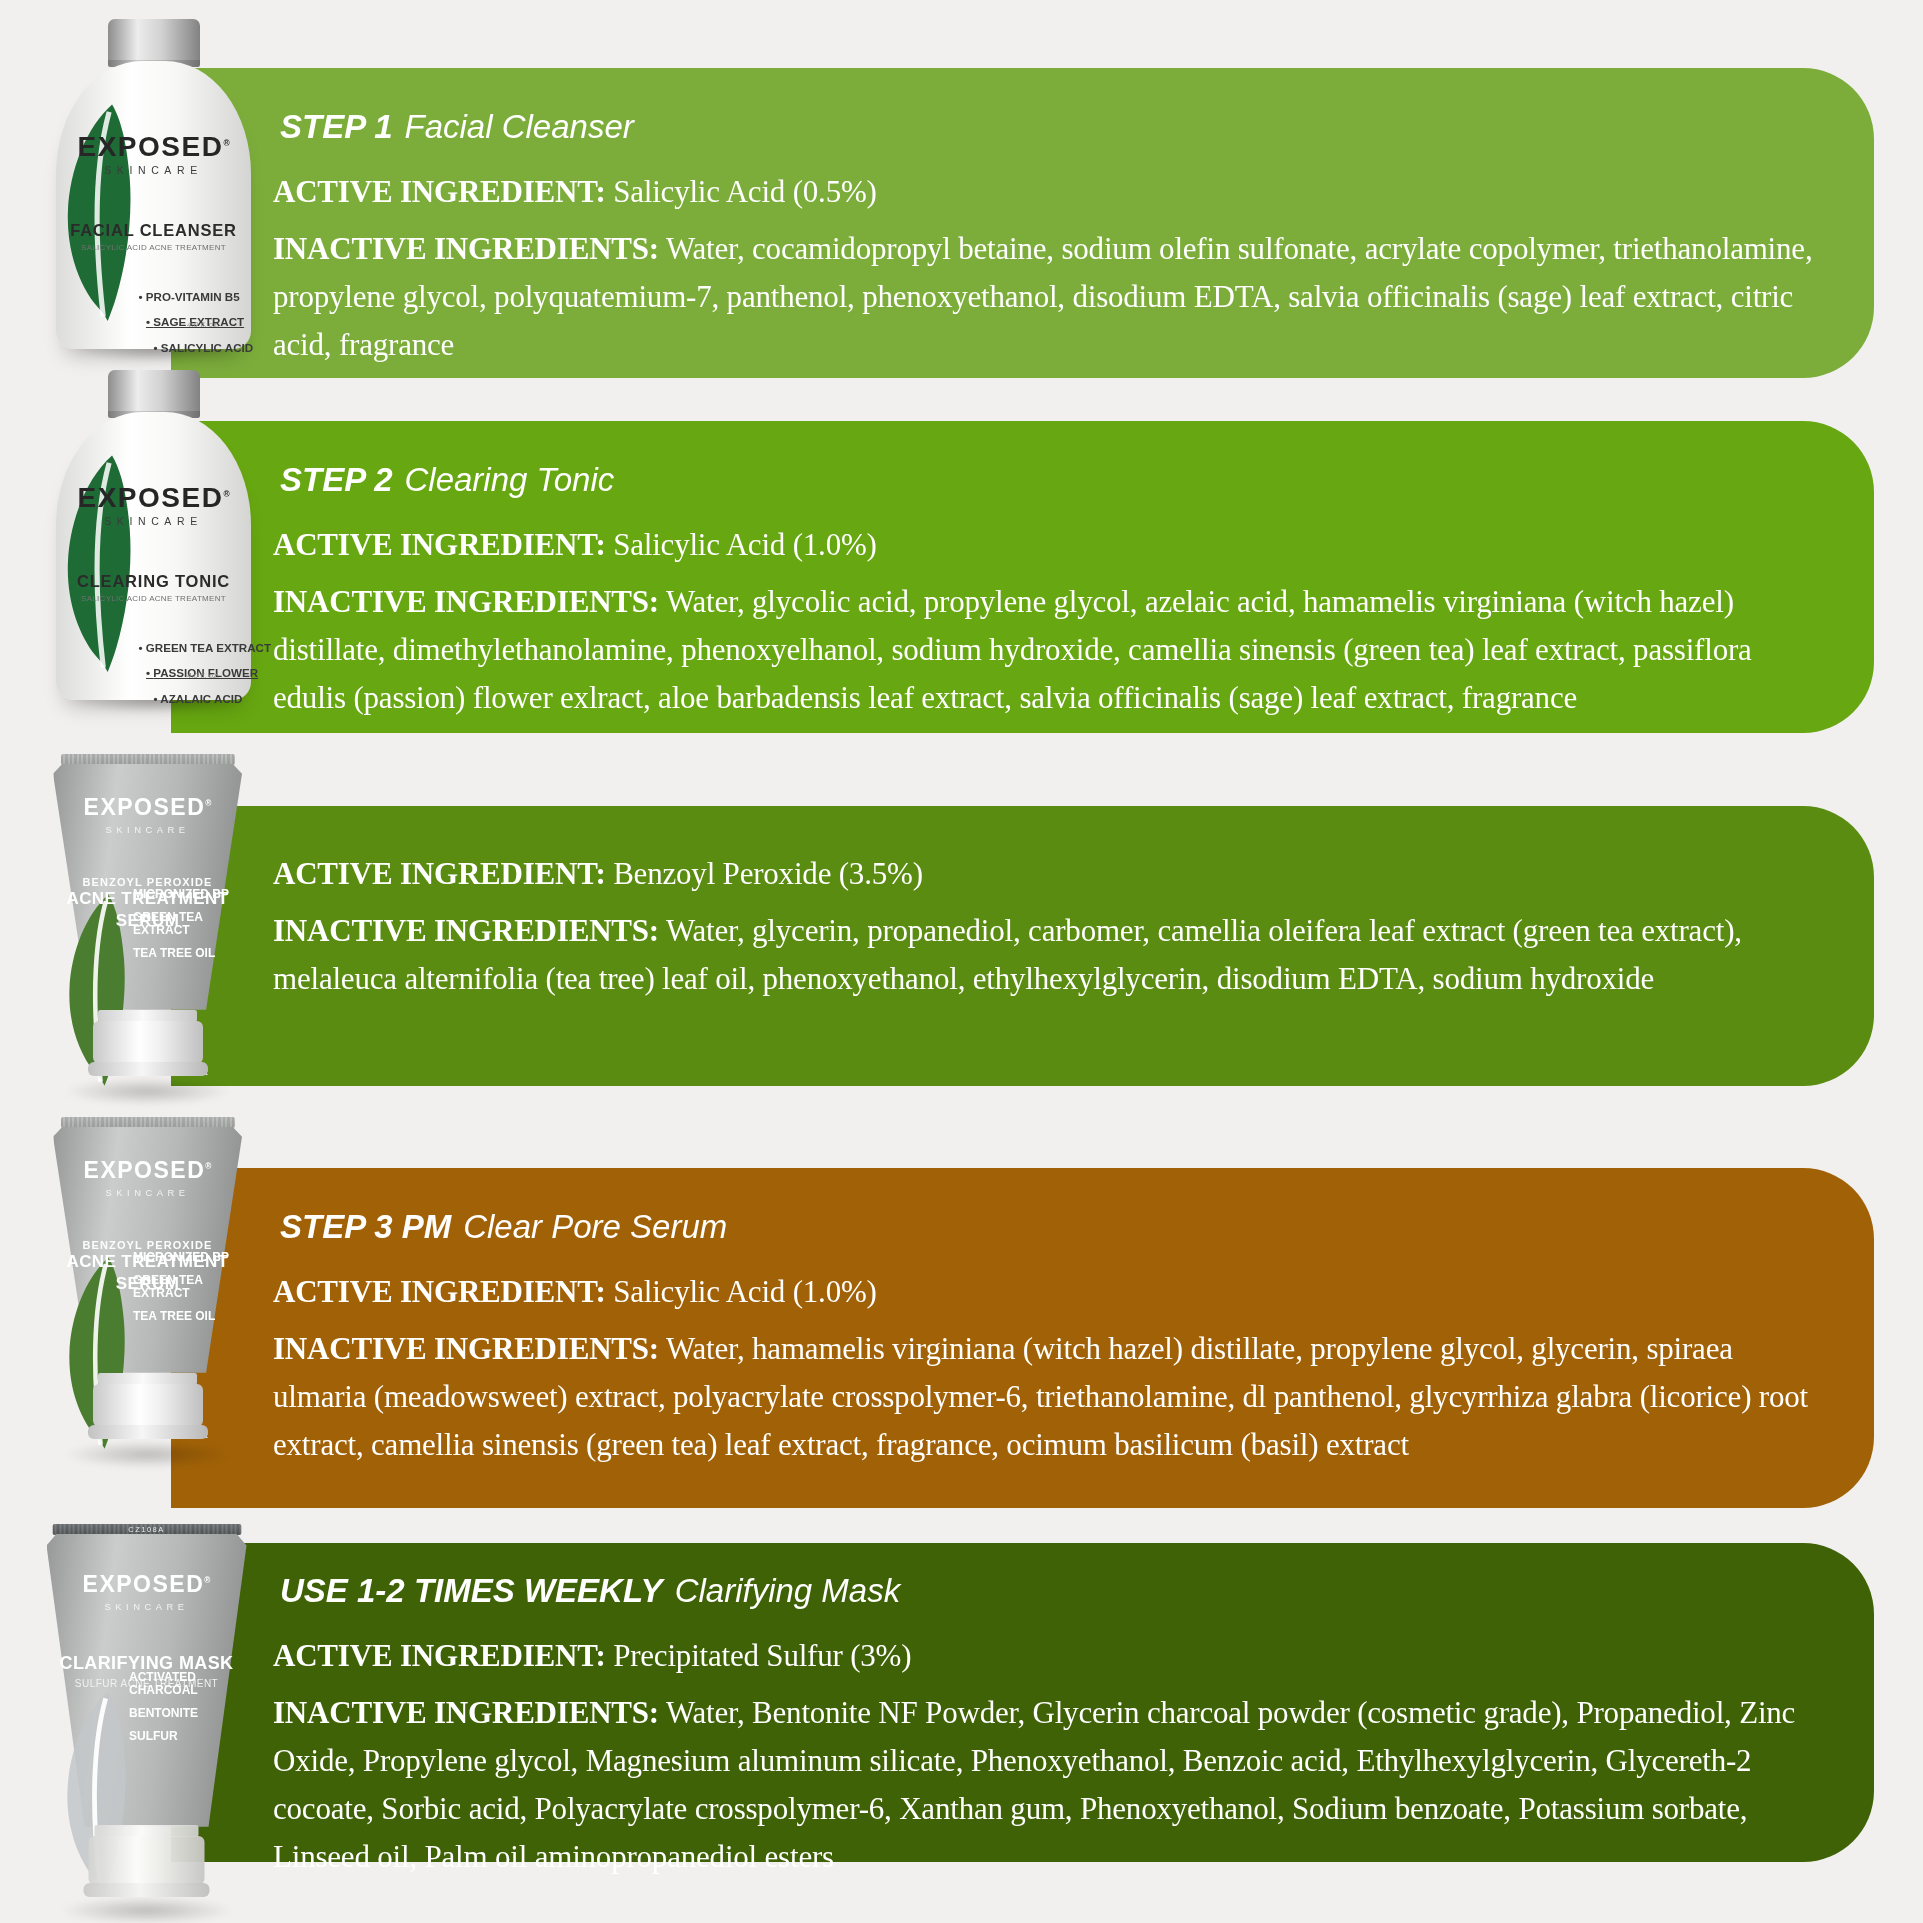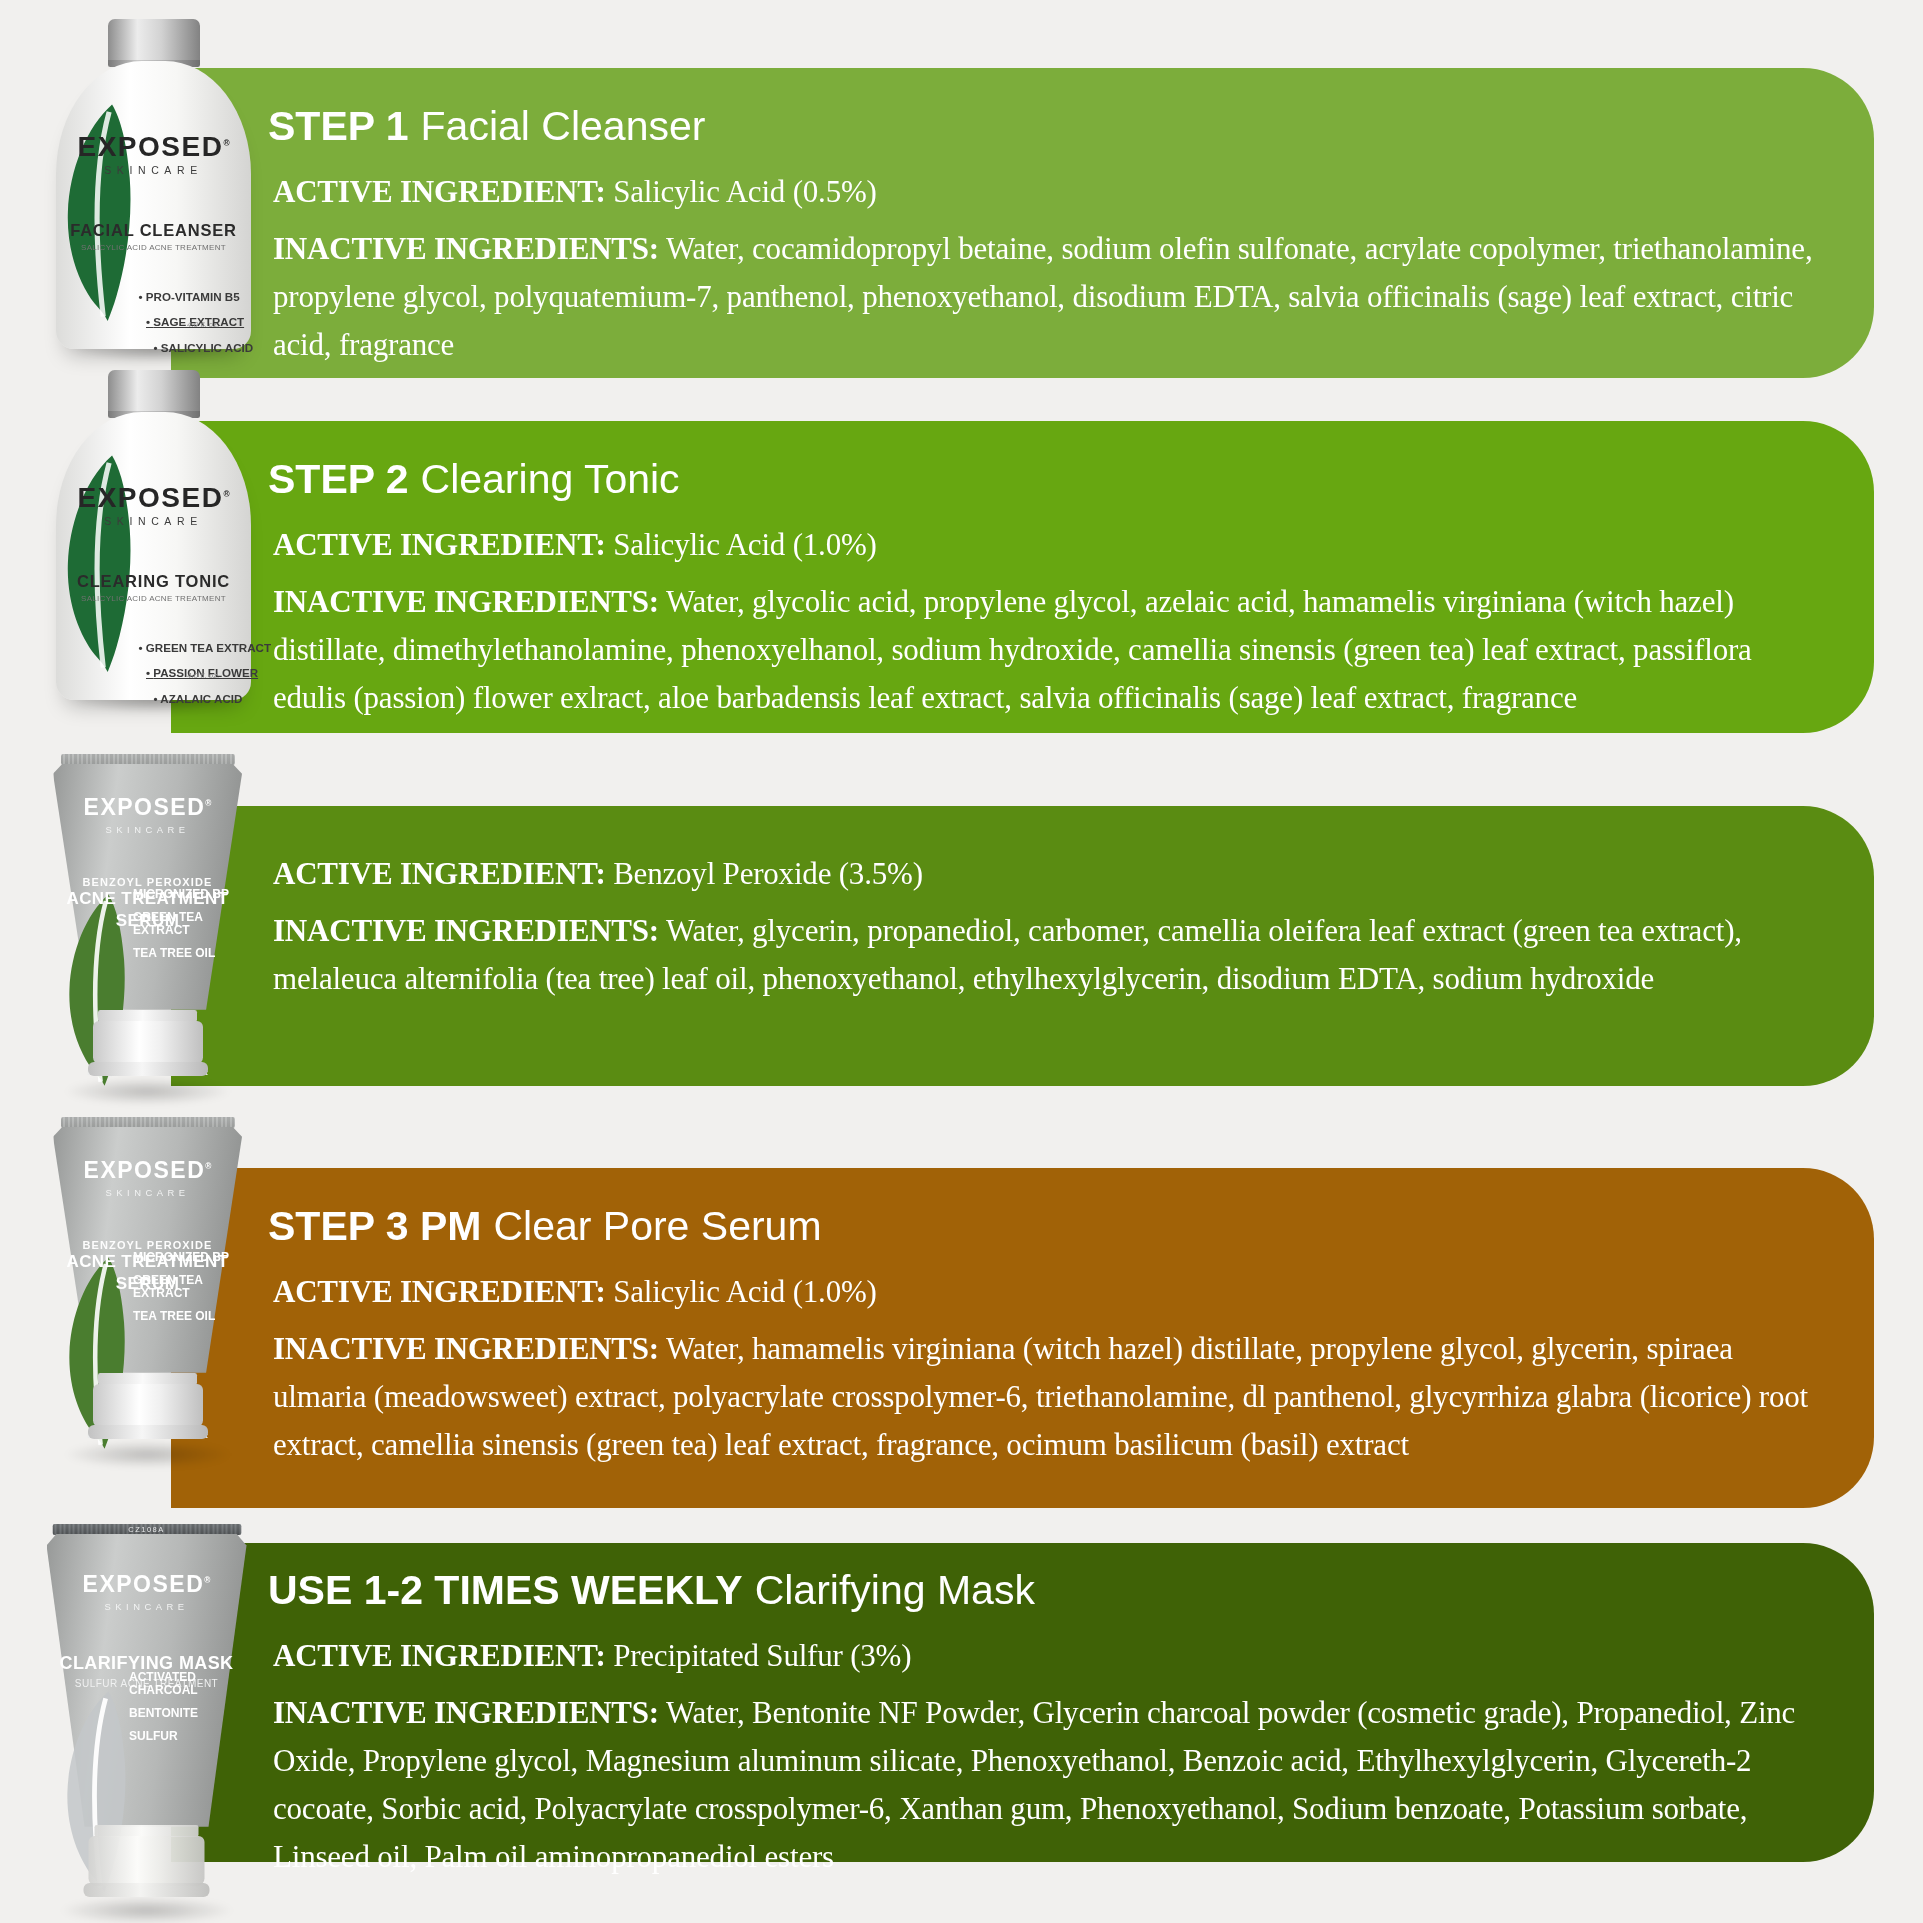--- a/index.html
+++ b/index.html
@@ -16,22 +16,22 @@
     color:#ffffff;
     padding:35px 33px 22.5px 93px;
   }
   .panel-1{top:68px;height:310px;background:#7cad3b;}
   .panel-2{top:421px;height:312px;background:#67a711;}
   .panel-3{top:806px;height:280px;background:#5a8c12;}
   .panel-4{top:1168px;height:340px;background:#a16207;}
   .panel-5{top:1543px;height:319px;background:#3f6206;padding-top:24px;}
 
   .panel h2{
-    margin:0 0 18px 4px;
-    font-size:41px;line-height:47px;font-weight:400;letter-spacing:0;
+    margin:0 0 18px 16px;
+    font-size:33px;line-height:47px;font-weight:400;letter-spacing:0;font-style:italic;
   }
   .panel h2 b{font-weight:700;margin-right:12px;}
   .panel p{
     margin:9px;font-size:31px;line-height:48px;font-weight:400;letter-spacing:-0.2px;font-family:Liberation Serif, serif;
   }
   .panel p b{font-weight:700;}
 
   
   .product{position:absolute;z-index:5;}
   .ground-shadow{

